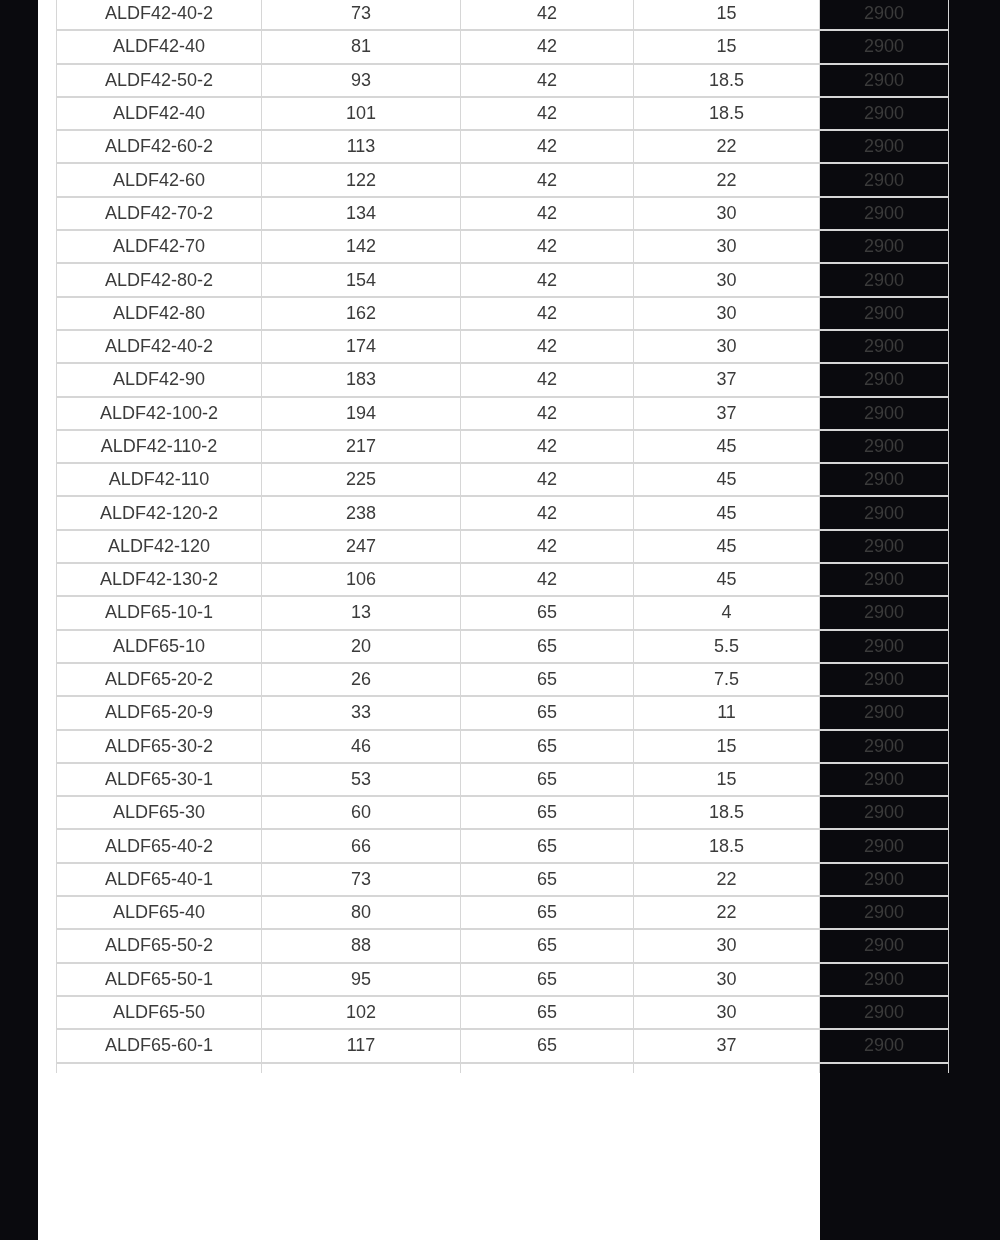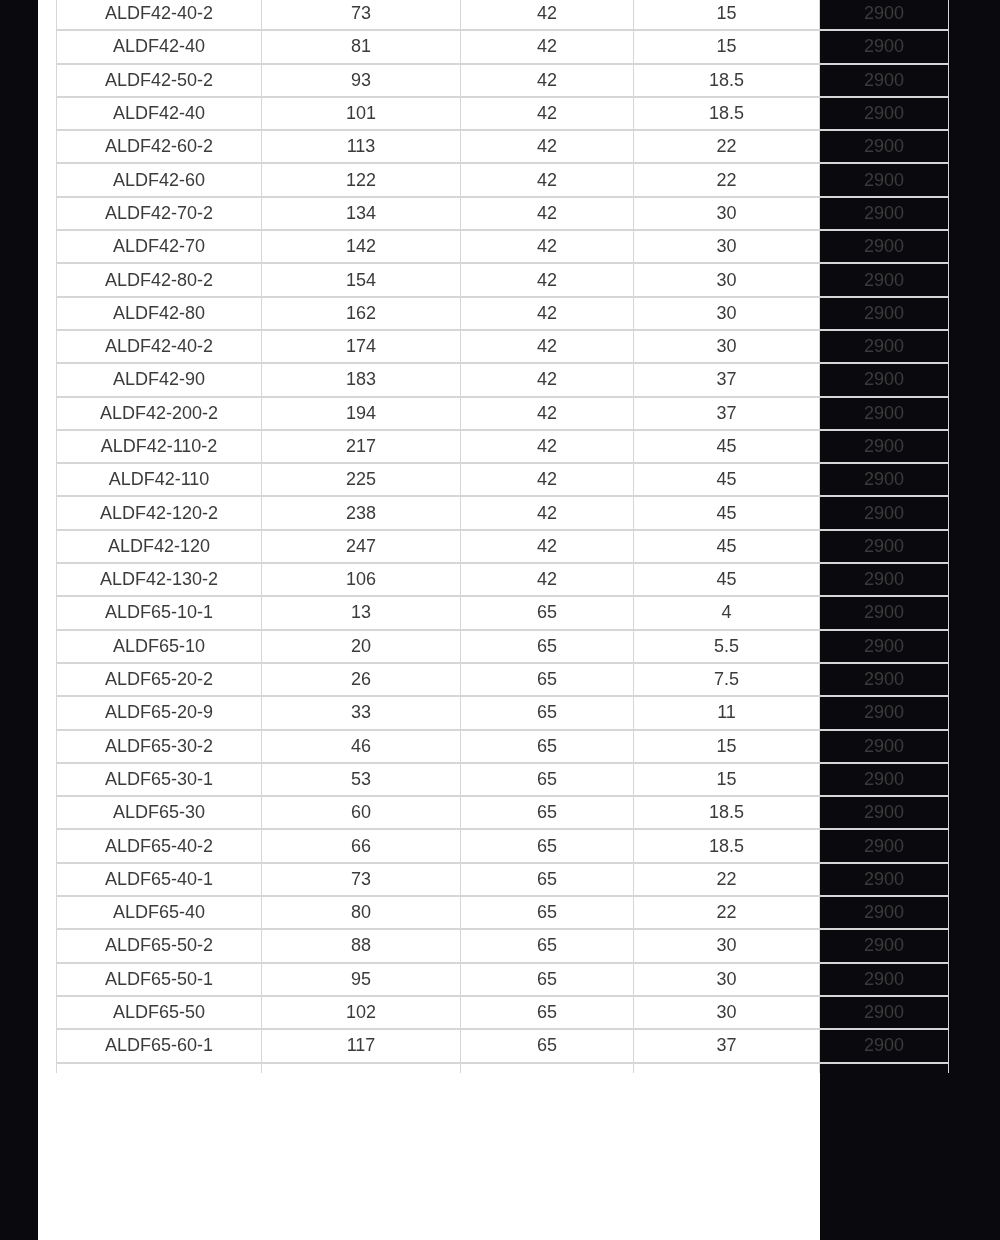--- a/index.html
+++ b/index.html
@@ -150,21 +150,21 @@
             <td>2900</td>
           </tr>
           <tr>
             <td>ALDF42-90</td>
             <td>183</td>
             <td>42</td>
             <td>37</td>
             <td>2900</td>
           </tr>
           <tr>
-            <td>ALDF42-200-2</td>
+            <td>ALDF42-100-2</td>
             <td>194</td>
             <td>42</td>
             <td>37</td>
             <td>2900</td>
           </tr>
           <tr>
             <td>ALDF42-110-2</td>
             <td>217</td>
             <td>42</td>
             <td>45</td>

